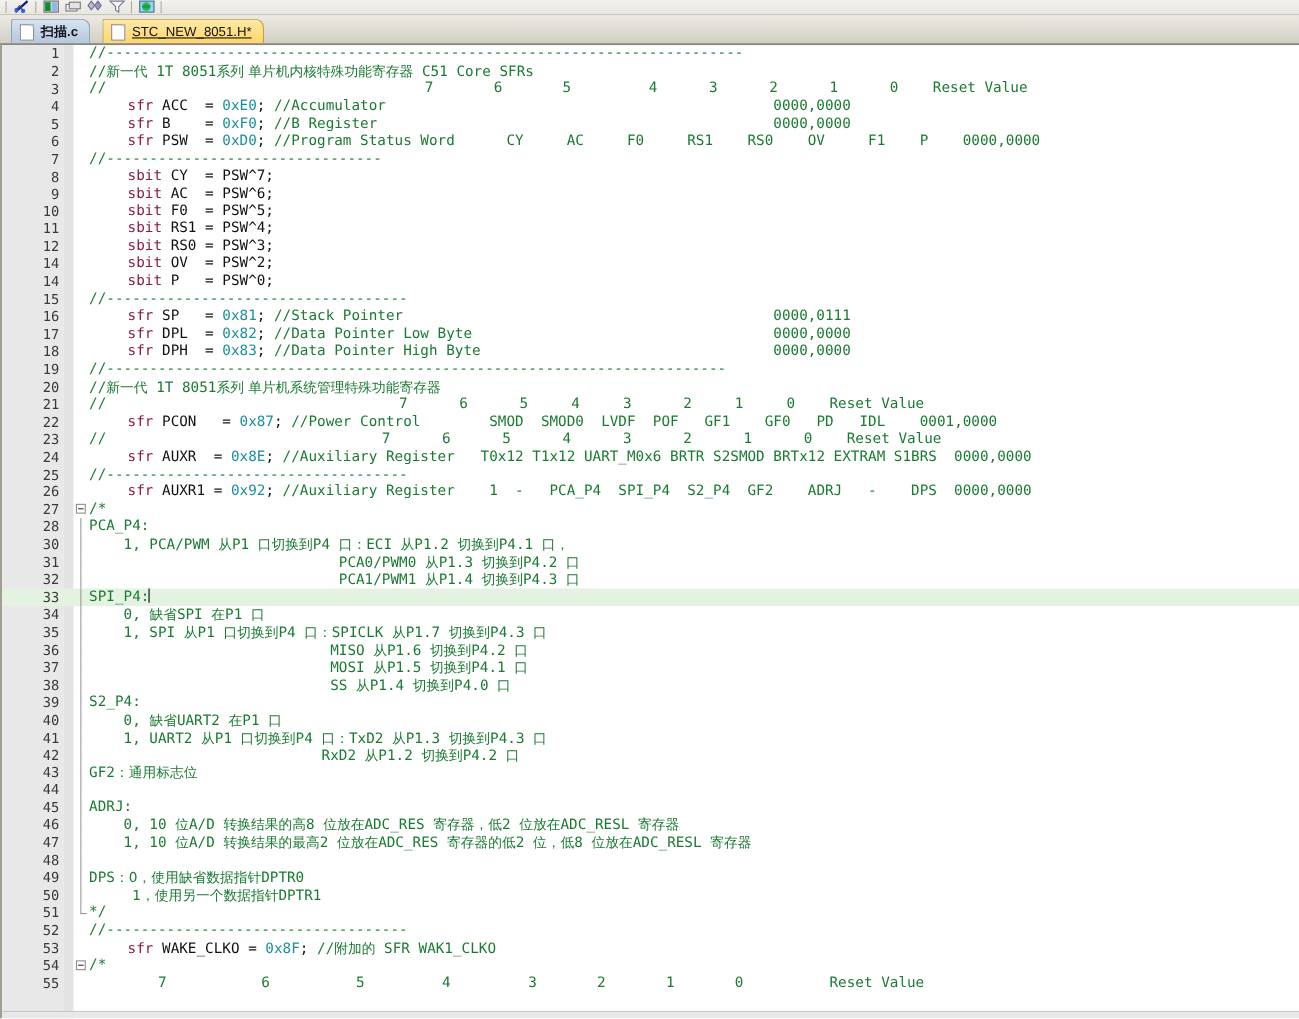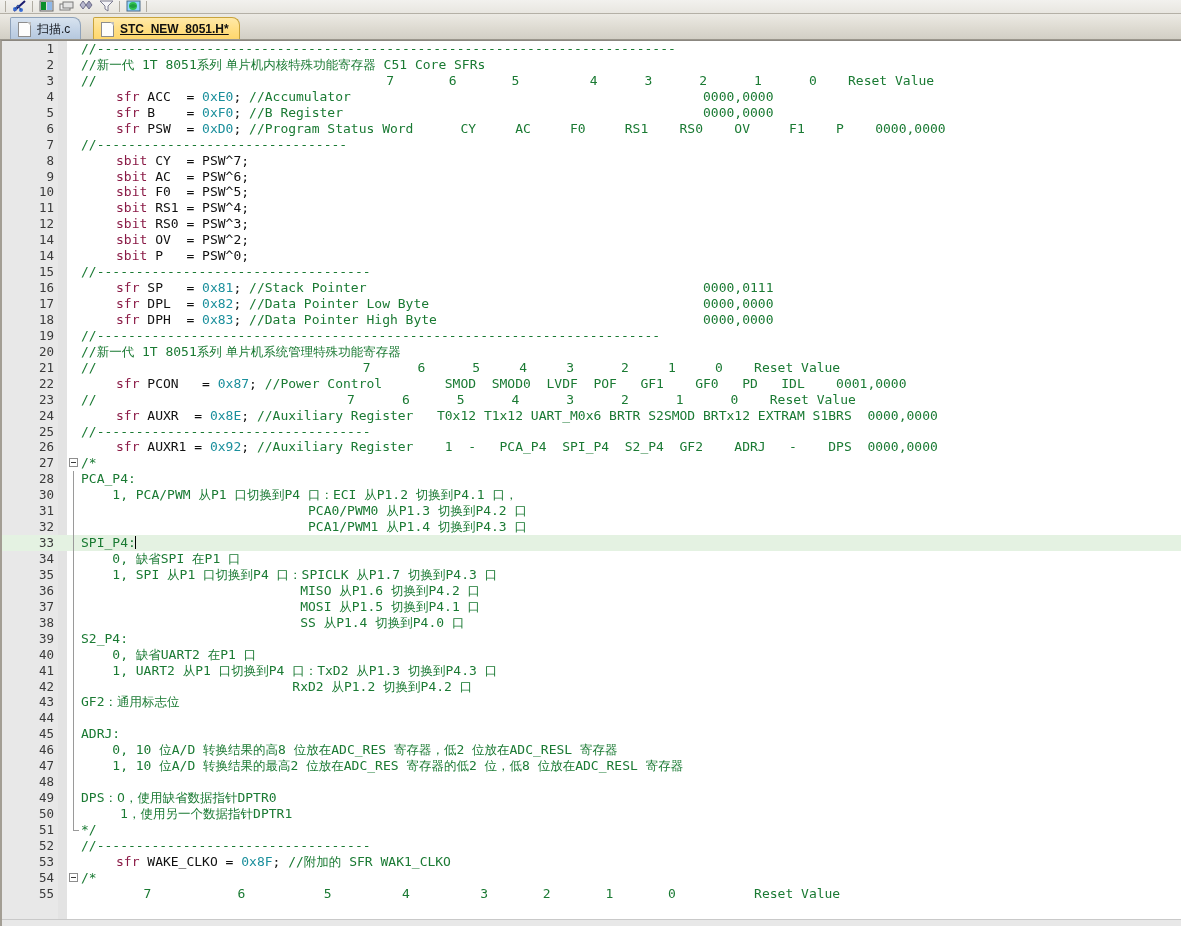--- a/index.html
+++ b/index.html
@@ -55,38 +55,39 @@
     position: absolute;
     top: 3px;
     height: 23px;
     display: flex;
     align-items: center;
     padding: 0 10px 0 7px;
     box-sizing: border-box;
     font-family: "Liberation Sans", sans-serif;
     font-size: 12px;
     white-space: nowrap;
+    font-weight: bold;
   }
   .tab.inactive {
     left: 10px;
     background: linear-gradient(to bottom,#d8e3ef 0%, #c3d3e6 55%, #b4c7dd 100%);
     border: 1px solid #8fa3bb;
     border-bottom: none;
     border-radius: 2px 8px 0 0;
     color: #14181f;
     z-index: 1;
   }
   .tab.active {
     left: 93px;
     background: linear-gradient(to bottom,#ffe9a8 0%, #ffdf86 50%, #ffd66a 100%);
     border: 1px solid #c8a33c;
     border-bottom: none;
     border-radius: 2px 8px 0 0;
     color: #101010;
-    font-weight: bold;
+    font-weight: normal;
     z-index: 2;
   }
   .tab.active .tab-label { text-decoration: underline; }
   .tab-icon {
     width: 11px; height: 13px;
     background: #fdfdfd;
     border: 1px solid #8d8d8d;
     position: relative;
     margin-right: 6px;
     flex: none;

